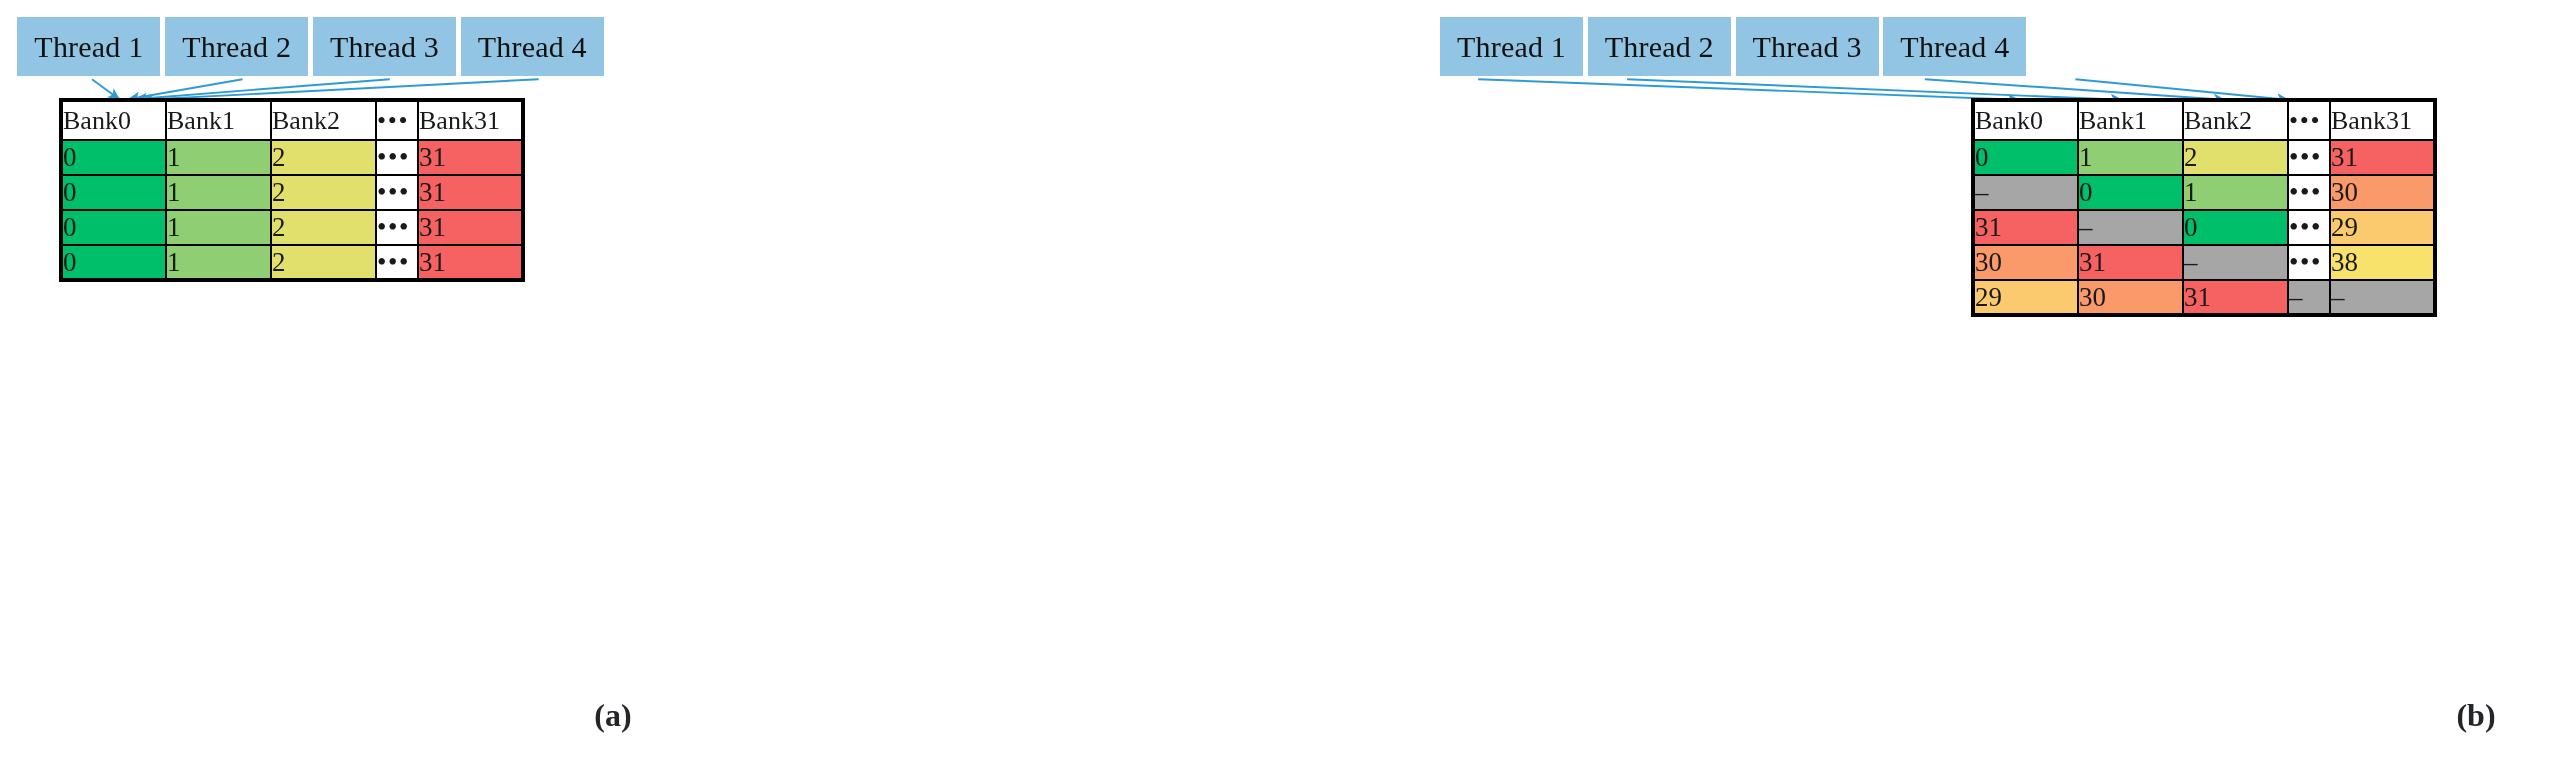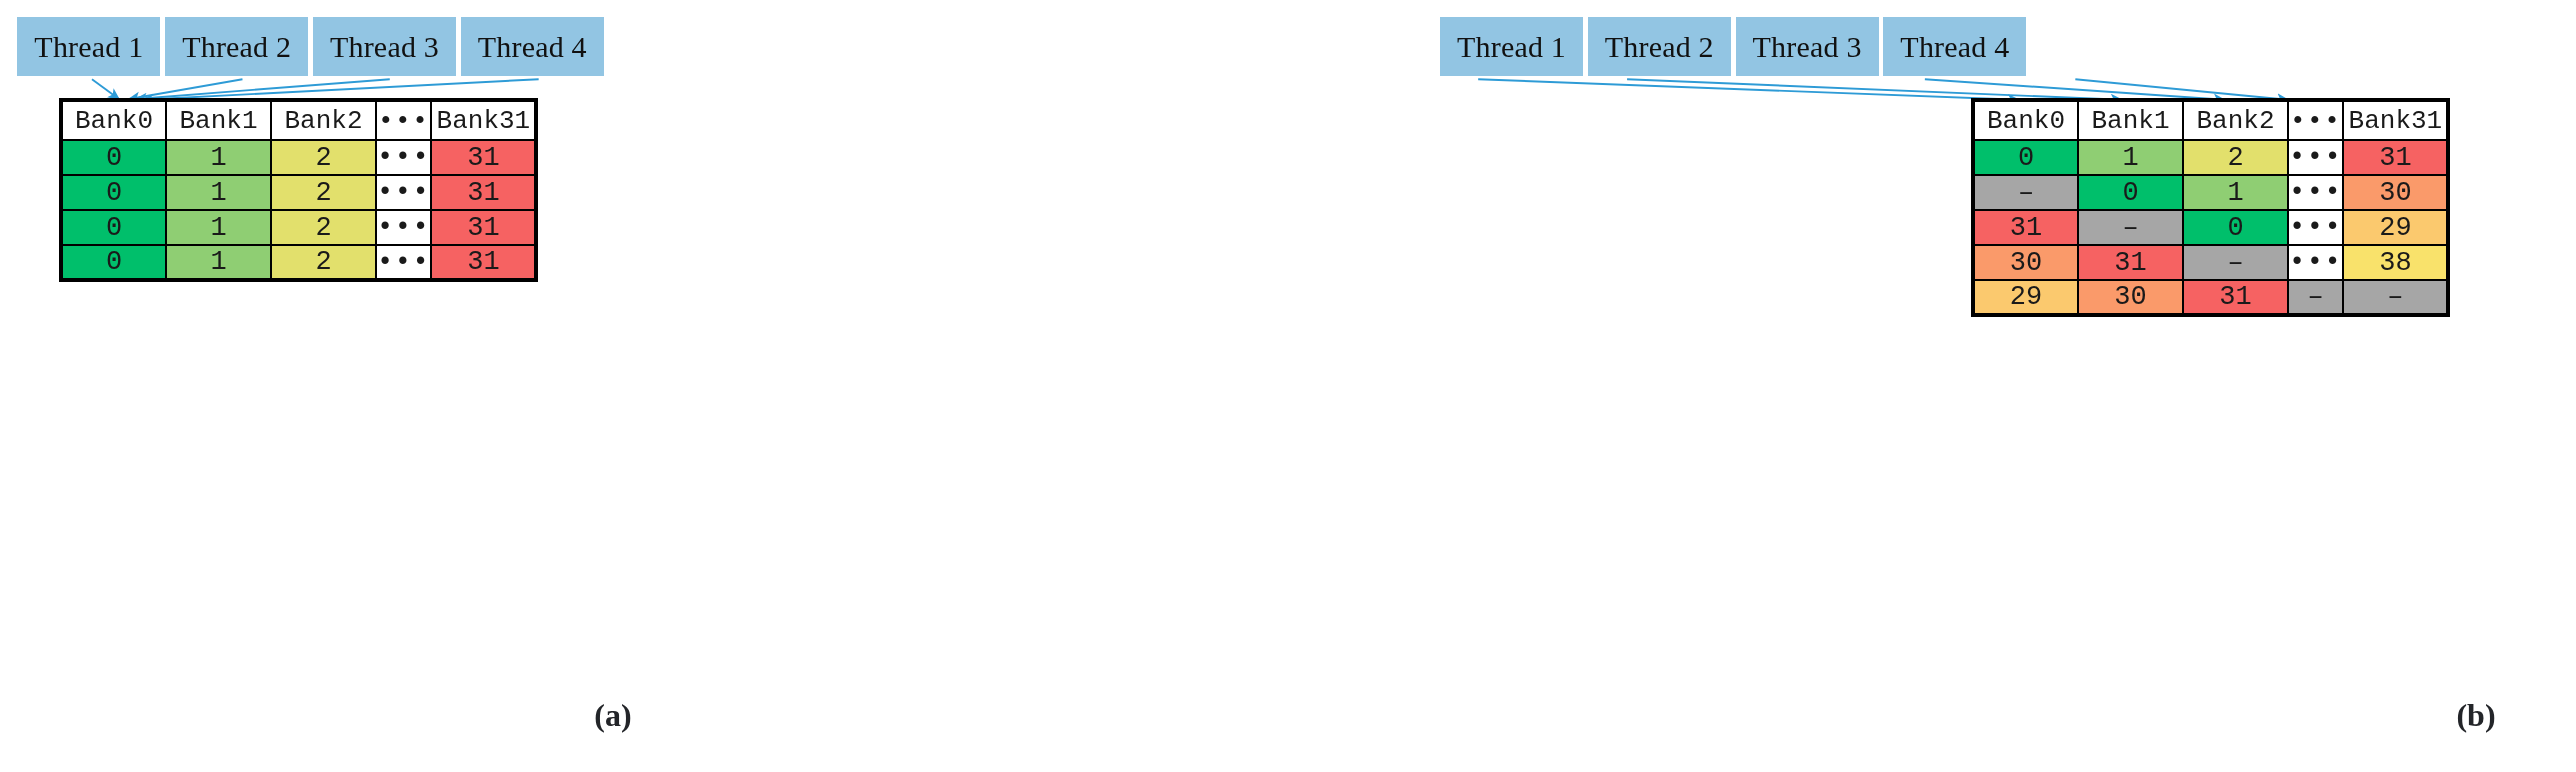--- a/index.html
+++ b/index.html
@@ -63,28 +63,27 @@
     border-collapse: collapse;
     border: 4px solid #000000;
     background: #ffffff;
     table-layout: fixed;
   }
   #table-a { left: 59px; top: 98px; }
   #table-b { left: 683px; top: 98px; }
 
   .bank-table td {
     border: 2.4px solid #000000;
-    text-align: center;
+    text-align: left;
     vertical-align: middle;
     font-size: 27px;
     color: #1a1a1a;
     padding: 0;
     height: 35px;
     box-sizing: border-box;
-    font-family: Liberation Mono, monospace;
   }
   .bank-table col.c-wide  { width: 105px; }
   .bank-table col.c-dots  { width: 42px;  }
 
   .bank-table thead td {
     background: #ffffff;
     height: 40px;
     font-size: 26px;
   }
 

